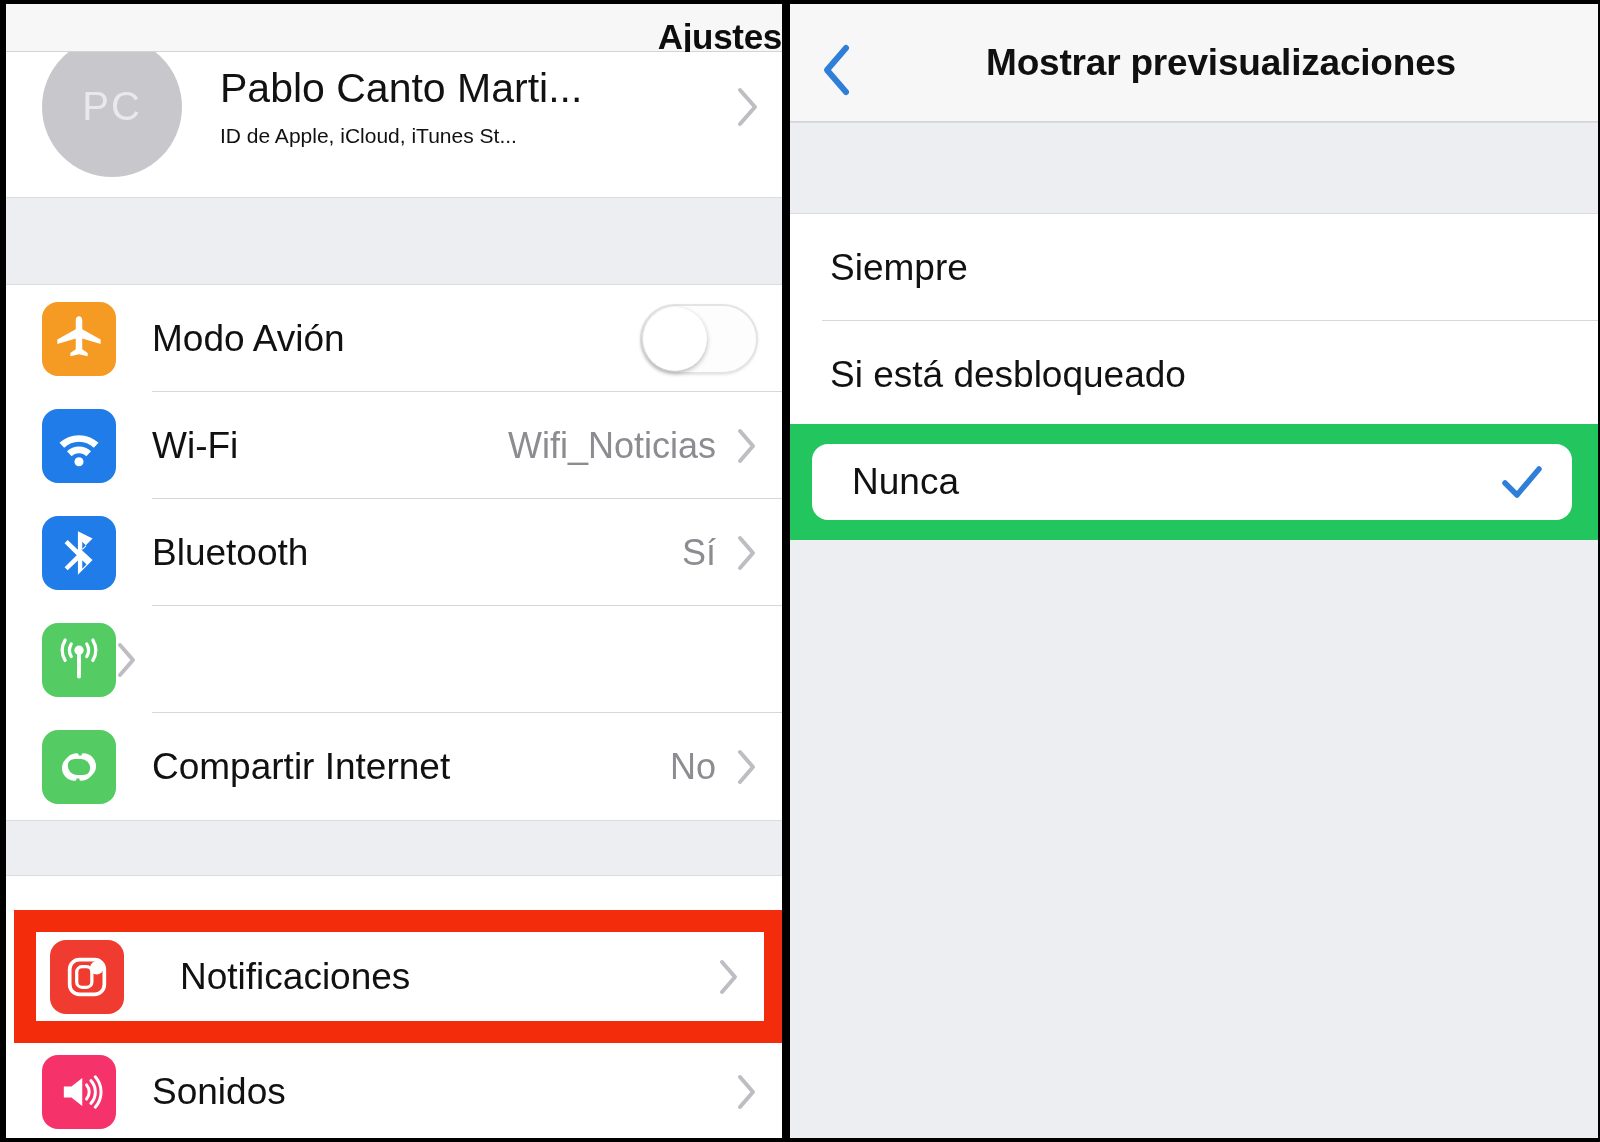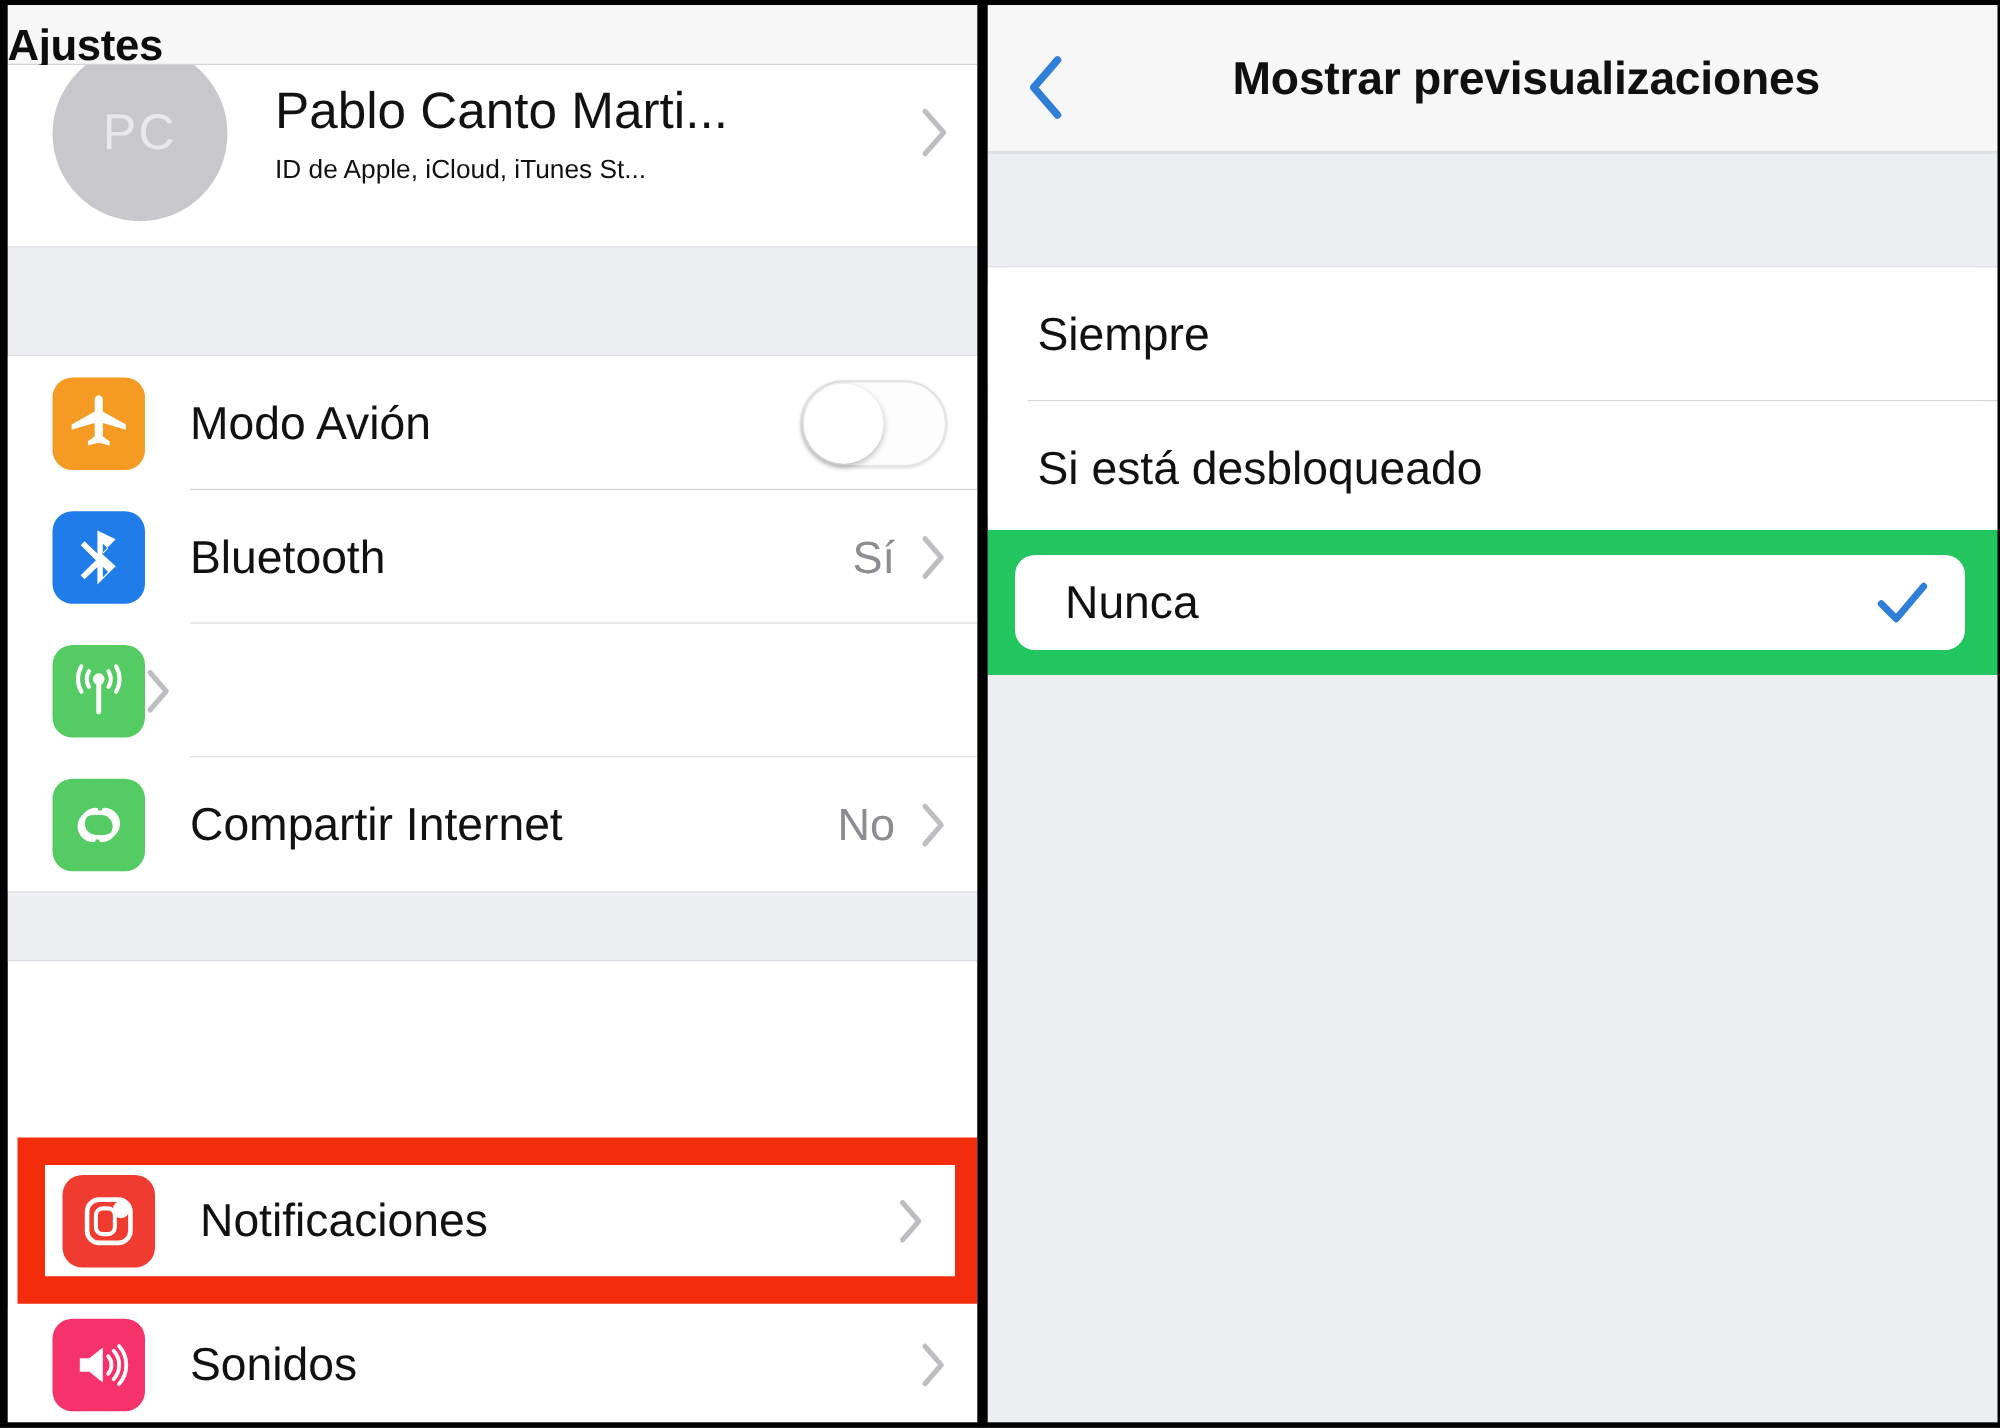--- a/index.html
+++ b/index.html
@@ -31,21 +31,21 @@
   }
 
   .nav-bar-left {
     position: relative;
     width: 100%;
     height: 48px;
     background: #f7f7f8;
     border-bottom: 1px solid #d4d4d8;
     display: flex;
     align-items: flex-end;
-    justify-content: flex-start;
+    justify-content: flex-end;
   }
   .nav-title-left {
     font-size: 35px;
     font-weight: bold;
     color: #0d0d0d;
     letter-spacing: -0.3px;
     line-height: 38px;
     position: relative;
     top: 5px;
   }
@@ -188,20 +188,21 @@
     left: 8px;
     top: 906px;
     width: 768px;
     height: 133px;
     background: #f32c0c;
     padding: 22px 18px 22px 22px;
   }
   #notif-highlight .row {
     height: 100%;
     padding-left: 14px;
+    gap: 20px;
   }
 
   
   #right-panel {
     position: absolute;
     left: 790px;
     top: 4px;
     width: 810px;
     height: 1134px;
     background: #eceef2;
@@ -335,20 +336,37 @@
               <path d="M44 28.5v-4L27 15V6.5c0-1.9-1.4-3.5-3-3.5s-3 1.6-3 3.5V15L4 24.5v4l17-5v10l-5 3.5V40l8-2 8 2v-3l-5-3.5v-10l17 5z" fill="#ffffff"></path>
             </svg>
         </div>
         <div class="row-label">Modo Avión</div>
         <div class="toggle">
             <div class="knob"></div>
           </div>
         <div class="sep"></div>
       </div>
 
+      <div class="row">
+        <div class="app-icon" style="background:#1f7ce8;">
+          <svg width="52" height="52" viewBox="0 0 48 48">
+            <path d="M24 14c7 0 13.3 2.7 18 7.1l-4.3 4.6C33.9 22 29.2 20 24 20s-9.9 2-13.7 5.7L6 21.1C10.7 16.7 17 14 24 14z" fill="#ffffff"></path>
+            <path d="M24 24.5c4.3 0 8.2 1.7 11.1 4.4l-4.3 4.6C29 31.8 26.6 30.8 24 30.8s-5 1-6.8 2.7l-4.3-4.6c2.9-2.7 6.8-4.4 11.1-4.4z" fill="#ffffff"></path>
+            <circle cx="24" cy="38.5" r="4.2" fill="#ffffff"></circle>
+          </svg>
+        </div>
+        <div class="row-label">Wi-Fi</div>
+        <div class="row-value">Wifi_Noticias</div>
+        <div class="chev">
+          <svg width="22" height="38" viewBox="0 0 22 38">
+              <polyline points="4,4 17,19 4,34" fill="none" stroke="#bdbdc2" stroke-width="4" stroke-linecap="round" stroke-linejoin="round"></polyline>
+            </svg>
+        </div>
+        <div class="sep"></div>
+      </div>
 
       <div class="row">
         <div class="app-icon" style="background:#1f7ce8;">
           <svg width="52" height="52" viewBox="0 0 48 48">
               <path d="M23 4v17L13.5 12l-2.8 2.9L21.9 26 10.7 37.1l2.8 2.9L23 31v13l13.5-13.5L26.2 21 36.5 10.5 23 4zm4 9.7l3.9 3.9L27 21.4v-7.7zm0 17.1l3.9 3.9L27 38.5v-7.7z" fill="#ffffff"></path>
             </svg>
         </div>
         <div class="row-label">Bluetooth</div>
         <div class="row-value">Sí</div>
         <div class="chev">

